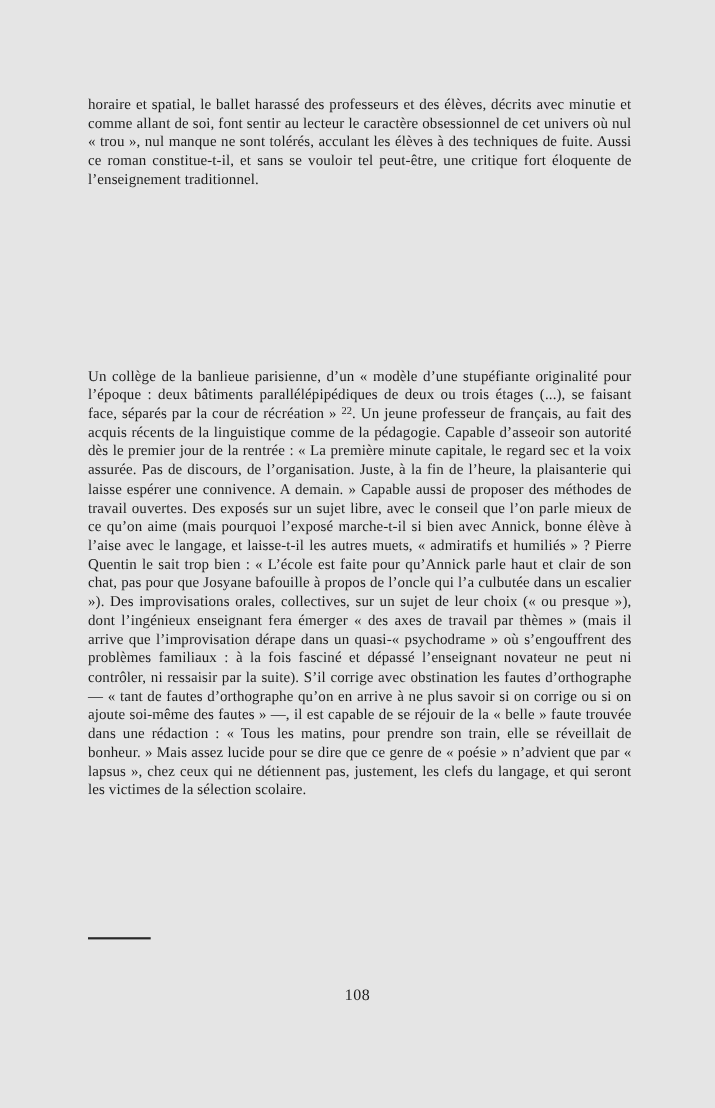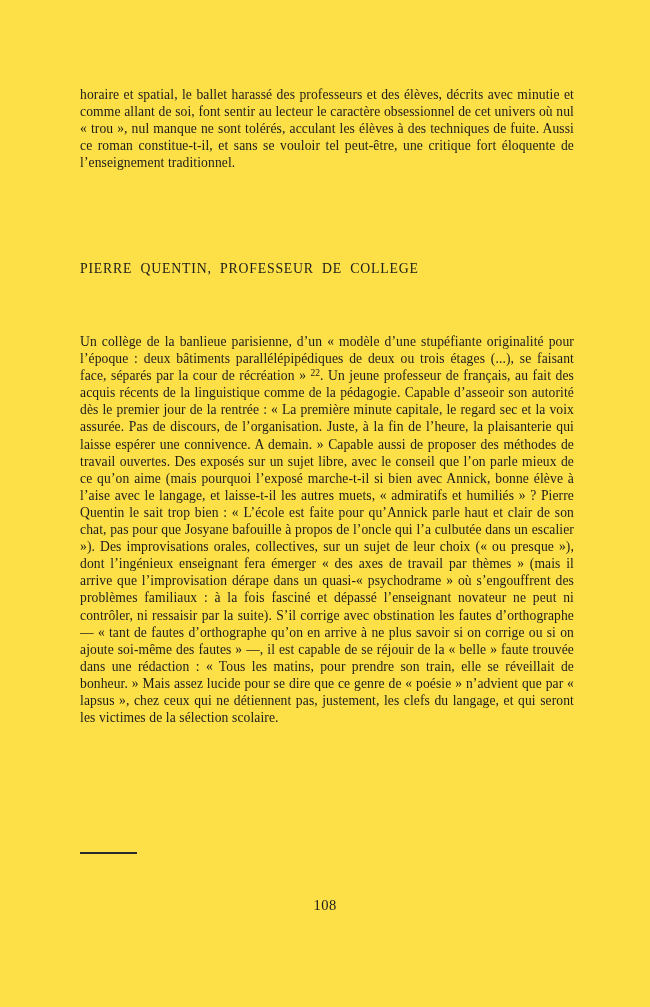--- a/index.html
+++ b/index.html
@@ -10,21 +10,21 @@
   body {
     width: 650px;
     height: 1007px;
     position: relative;
     font-family: "Liberation Serif", "DejaVu Serif", serif;
     color: #1b1b1b;
   }
   .page {
     position: absolute;
     inset: 0;
-    background: #fde047;
+    background: #e5e5e5;
   }
   .body-text {
     position: absolute;
     left: 80px;
     width: 494px;
     margin: 0;
     font-size: 13.6px;
     line-height: 17.1px;
     text-align: justify;
     letter-spacing: 0.1px;
@@ -78,21 +78,20 @@
     letter-spacing: 0.5px;
   }
 </style>
 </head>
 <body>
 
 <div class="page">
 
   <p class="body-text para-intro">horaire et spatial, le ballet harassé des professeurs et des élèves, décrits avec minutie et comme allant de soi, font sentir au lecteur le caractère obsessionnel de cet univers où nul « trou », nul manque ne sont tolérés, acculant les élèves à des techniques de fuite. Aussi ce roman constitue-t-il, et sans se vouloir tel peut-être, une critique fort éloquente de l’enseignement traditionnel.</p>
 
-  <h2 class="heading">PIERRE QUENTIN, PROFESSEUR DE COLLEGE</h2>
 
   <p class="body-text para-main"><span>Un collège de la banlieue parisienne, d’un « modèle d’une stupéfiante originalité pour l’époque : deux bâtiments parallélépipédiques de deux ou trois étages (...), se faisant face, séparés par la cour de récréation » </span><sup class="fn-ref">22</sup><span>. Un jeune professeur de français, au fait des acquis récents de la linguistique comme de la pédagogie. Capable d’asseoir son autorité dès le premier jour de la rentrée : « La première minute capitale, le regard sec et la voix assurée. Pas de discours, de l’organisation. Juste, à la fin de l’heure, la plaisanterie qui laisse espérer une connivence. A demain. » Capable aussi de proposer des méthodes de travail ouvertes. Des exposés sur un sujet libre, avec le conseil que l’on parle mieux de ce qu’on aime (mais pourquoi l’exposé marche-t-il si bien avec Annick, bonne élève à l’aise avec le langage, et laisse-t-il les autres muets, « admiratifs et humiliés » ? Pierre Quentin le sait trop bien : « L’école est faite pour qu’Annick parle haut et clair de son chat, pas pour que Josyane bafouille à propos de l’oncle qui l’a culbutée dans un escalier »). Des improvisations orales, collectives, sur un sujet de leur choix (« ou presque »), dont l’ingénieux enseignant fera émerger « des axes de travail par thèmes » (mais il arrive que l’improvisation dérape dans un quasi-« psychodrame » où s’engouffrent des problèmes familiaux : à la fois fasciné et dépassé l’enseignant novateur ne peut ni contrôler, ni ressaisir par la suite). S’il corrige avec obstination les fautes d’orthographe — « tant de fautes d’orthographe qu’on en arrive à ne plus savoir si on corrige ou si on ajoute soi-même des fautes » —, il est capable de se réjouir de la « belle » faute trouvée dans une rédaction : « Tous les matins, pour prendre son train, elle se réveillait de bonheur. » Mais assez lucide pour se dire que ce genre de « poésie » n’advient que par « lapsus », chez ceux qui ne détiennent pas, justement, les clefs du langage, et qui seront les victimes de la sélection scolaire.</span></p>
 
 
   <div class="footnote-rule"></div>
 
 
   <div class="page-number">108</div>
 
 </div>

